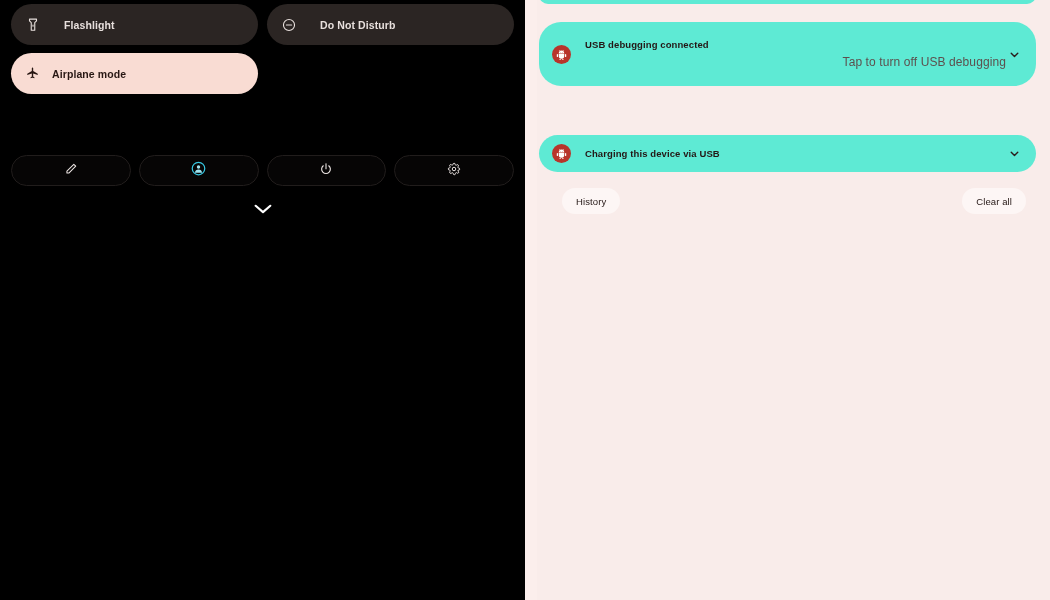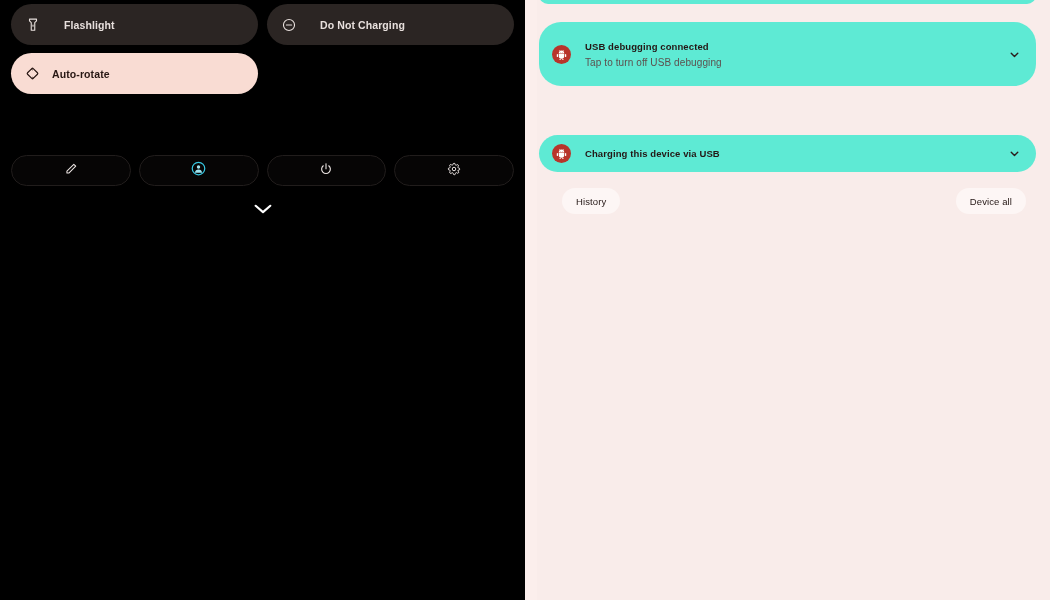--- a/index.html
+++ b/index.html
@@ -181,27 +181,28 @@
   .notif-title {
     font-size: 9.5px;
     font-weight: bold;
     color: #241715;
     letter-spacing: 0.1px;
     white-space: nowrap;
     overflow: hidden;
     text-overflow: ellipsis;
   }
   .notif-sub {
-    font-size: 10px;
+    font-size: 12px;
     color: #5d504e;
     margin-top: 5px;
     letter-spacing: 0.1px;
     white-space: nowrap;
     overflow: hidden;
     text-overflow: ellipsis;
+    text-align: right;
   }
 
   .notif-expand {
     flex: 0 0 16px;
     width: 16px;
     height: 16px;
     display: flex;
     align-items: center;
     justify-content: center;
   }
@@ -261,36 +262,34 @@
         <span class="tile-label">Flashlight</span>
       </div>
 
       <div class="qs-tile off">
         <span class="tile-icon">
           <svg width="14" height="14" viewBox="0 0 24 24" fill="none" stroke="#e8e0dd" stroke-width="1.9" stroke-linecap="round">
             <circle cx="12" cy="12" r="9.5"></circle>
             <line x1="7.5" y1="12" x2="16.5" y2="12"></line>
           </svg>
         </span>
-        <span class="tile-label">Do Not Charging</span>
-      </div>
-
-
+        <span class="tile-label">Do Not Disturb</span>
+      </div>
 
 
       <div class="qs-tile on">
         <span class="tile-icon">
-          <svg width="15" height="15" viewBox="0 0 24 24" fill="none" stroke="#281713" stroke-width="1.9" stroke-linejoin="round">
-            <rect x="5.6" y="5.6" width="12.8" height="12.8" rx="1.6" transform="rotate(45 12 12)"></rect>
-            <path d="M12 3.2 9.9 5.3 12 7.4" fill="#281713" stroke="none"></path>
-            <path d="M12 20.8 14.1 18.7 12 16.6" fill="#281713" stroke="none"></path>
-          </svg>
-        </span>
-        <span class="tile-label">Auto-rotate</span>
-      </div>
+          <svg width="15" height="15" viewBox="0 0 24 24" fill="#281713">
+            <path d="M20.4 14.2v-1.8l-7.3-4.3V3.4a1.1 1.1 0 0 0-2.2 0v4.7L3.6 12.4v1.8l7.3-2.2v4.8l-2.1 1.5v1.4l3.2-.9 3.2.9v-1.4l-2.1-1.5V12z"></path>
+          </svg>
+        </span>
+        <span class="tile-label">Airplane mode</span>
+      </div>
+
+
 
     </div>
 
     <div id="qs-footer">
 
       <div class="qs-footer-btn">
         <span>
           <svg width="14" height="14" viewBox="0 0 24 24" fill="none" stroke="#ece5e3" stroke-width="1.8" stroke-linecap="round" stroke-linejoin="round">
             <path d="M16.8 3.9 20.1 7.2 8.3 19H5v-3.3z"></path>
           </svg>
@@ -377,18 +376,18 @@
         <span class="notif-expand">
           <svg width="13" height="13" viewBox="0 0 24 24" fill="none" stroke="#2b1d1b" stroke-width="2.6" stroke-linecap="round" stroke-linejoin="round">
             <polyline points="6,9.5 12,15.5 18,9.5"></polyline>
           </svg>
         </span>
       </div>
     </div>
 
     <div id="shade-actions">
       <div class="shade-btn" id="btn-history">History</div>
-      <div class="shade-btn" id="btn-clear-all">Device all</div>
+      <div class="shade-btn" id="btn-clear-all">Clear all</div>
     </div>
 
   </div>
 
 </div>
 
 </body></html>

